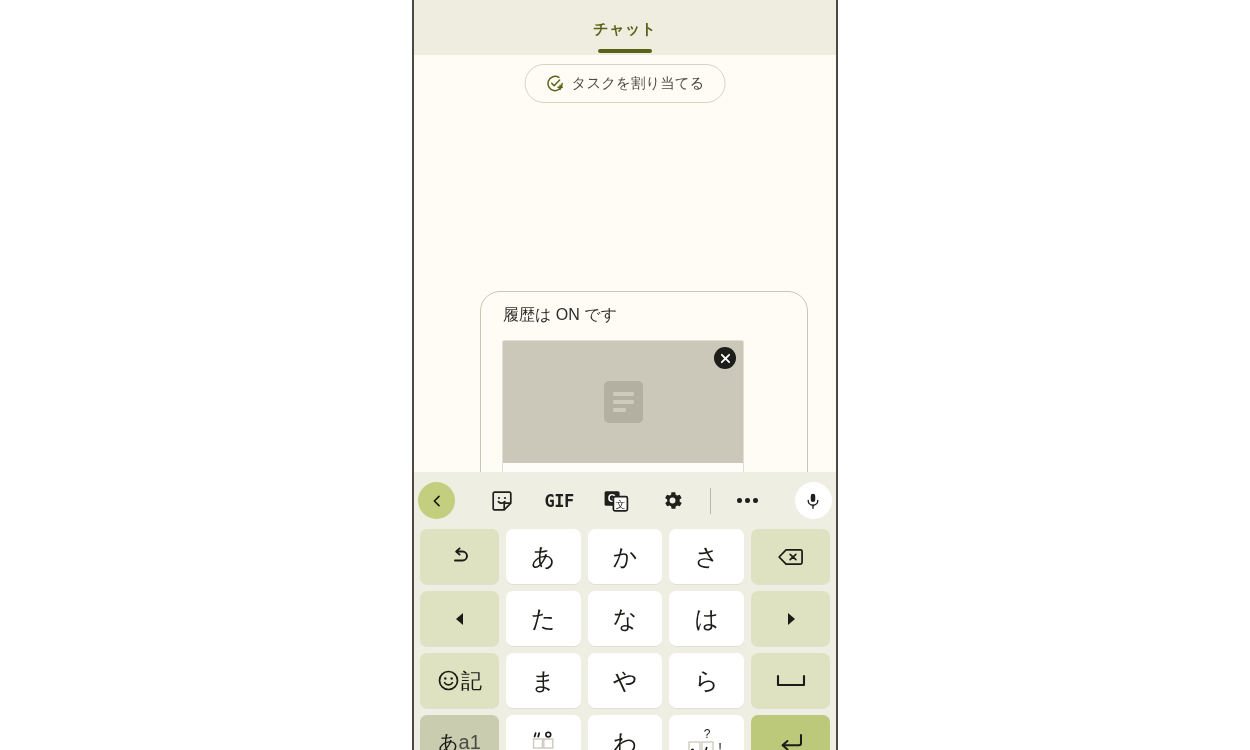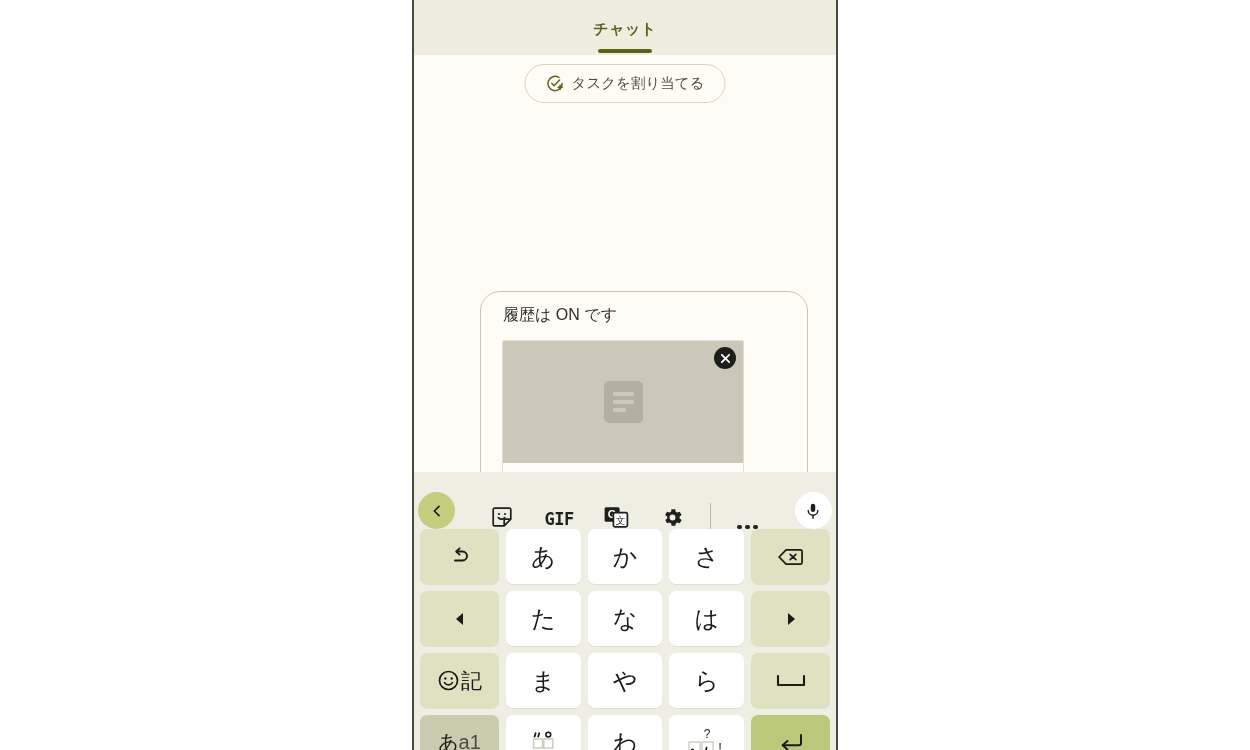--- a/index.html
+++ b/index.html
@@ -113,21 +113,21 @@
     position:absolute;left:376px;top:184px;width:47px;height:50px;
     border:4px solid #E8221C;box-sizing:border-box;
     display:flex;align-items:center;justify-content:center;
   }
 
   
   .keyboard{
     position:absolute;left:0;right:0;top:472px;bottom:0;background:#EFEEE3;
   }
   .kb-toolbar{
-    height:57px;display:flex;align-items:flex-end;padding:0 4px;gap:0;
+    height:57px;display:flex;align-items:center;padding:0 4px;gap:0;
   }
   .kb-toolbar .slot{flex:1;display:flex;align-items:center;justify-content:center;}
   .kb-toolbar .slot.first{flex:0 0 56px;justify-content:flex-start;}
   .kb-toolbar .slot.last{flex:0 0 56px;justify-content:flex-end;}
   .back-circle{
     width:37px;height:37px;border-radius:50%;background:#C3CF7F;
     display:flex;align-items:center;justify-content:center;
   }
   .mic-circle{
     width:37px;height:37px;border-radius:50%;background:#fff;

